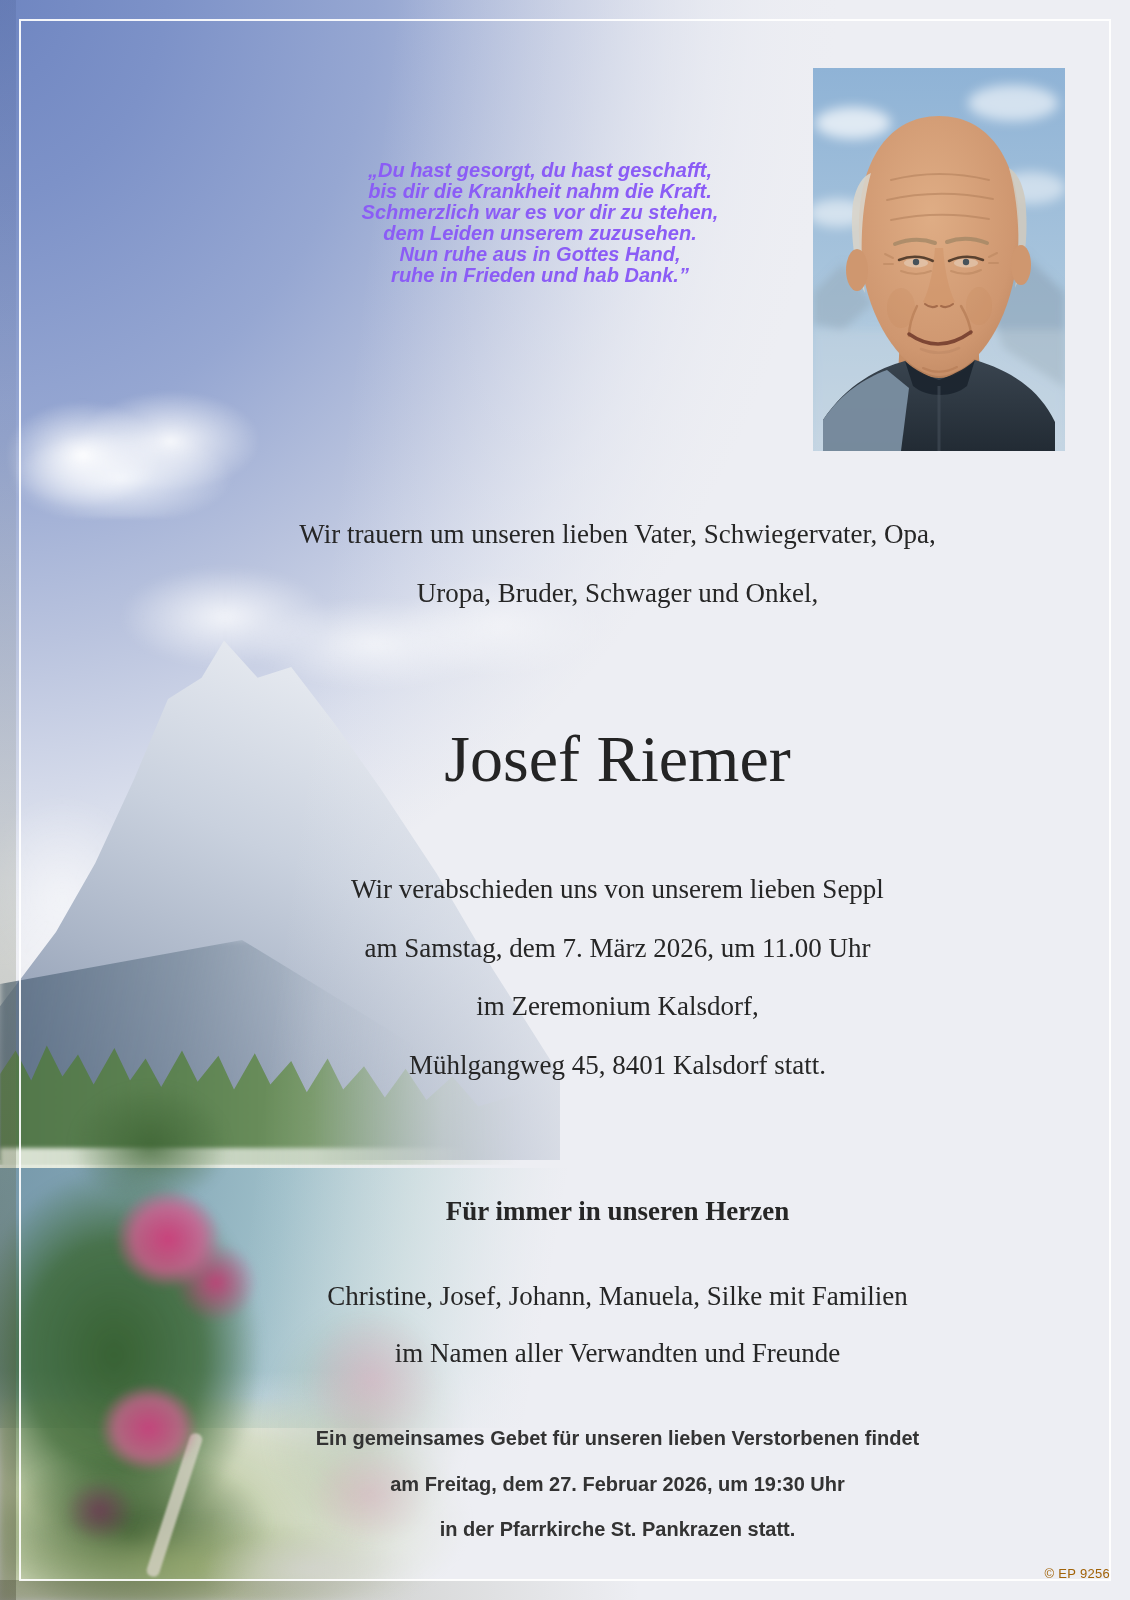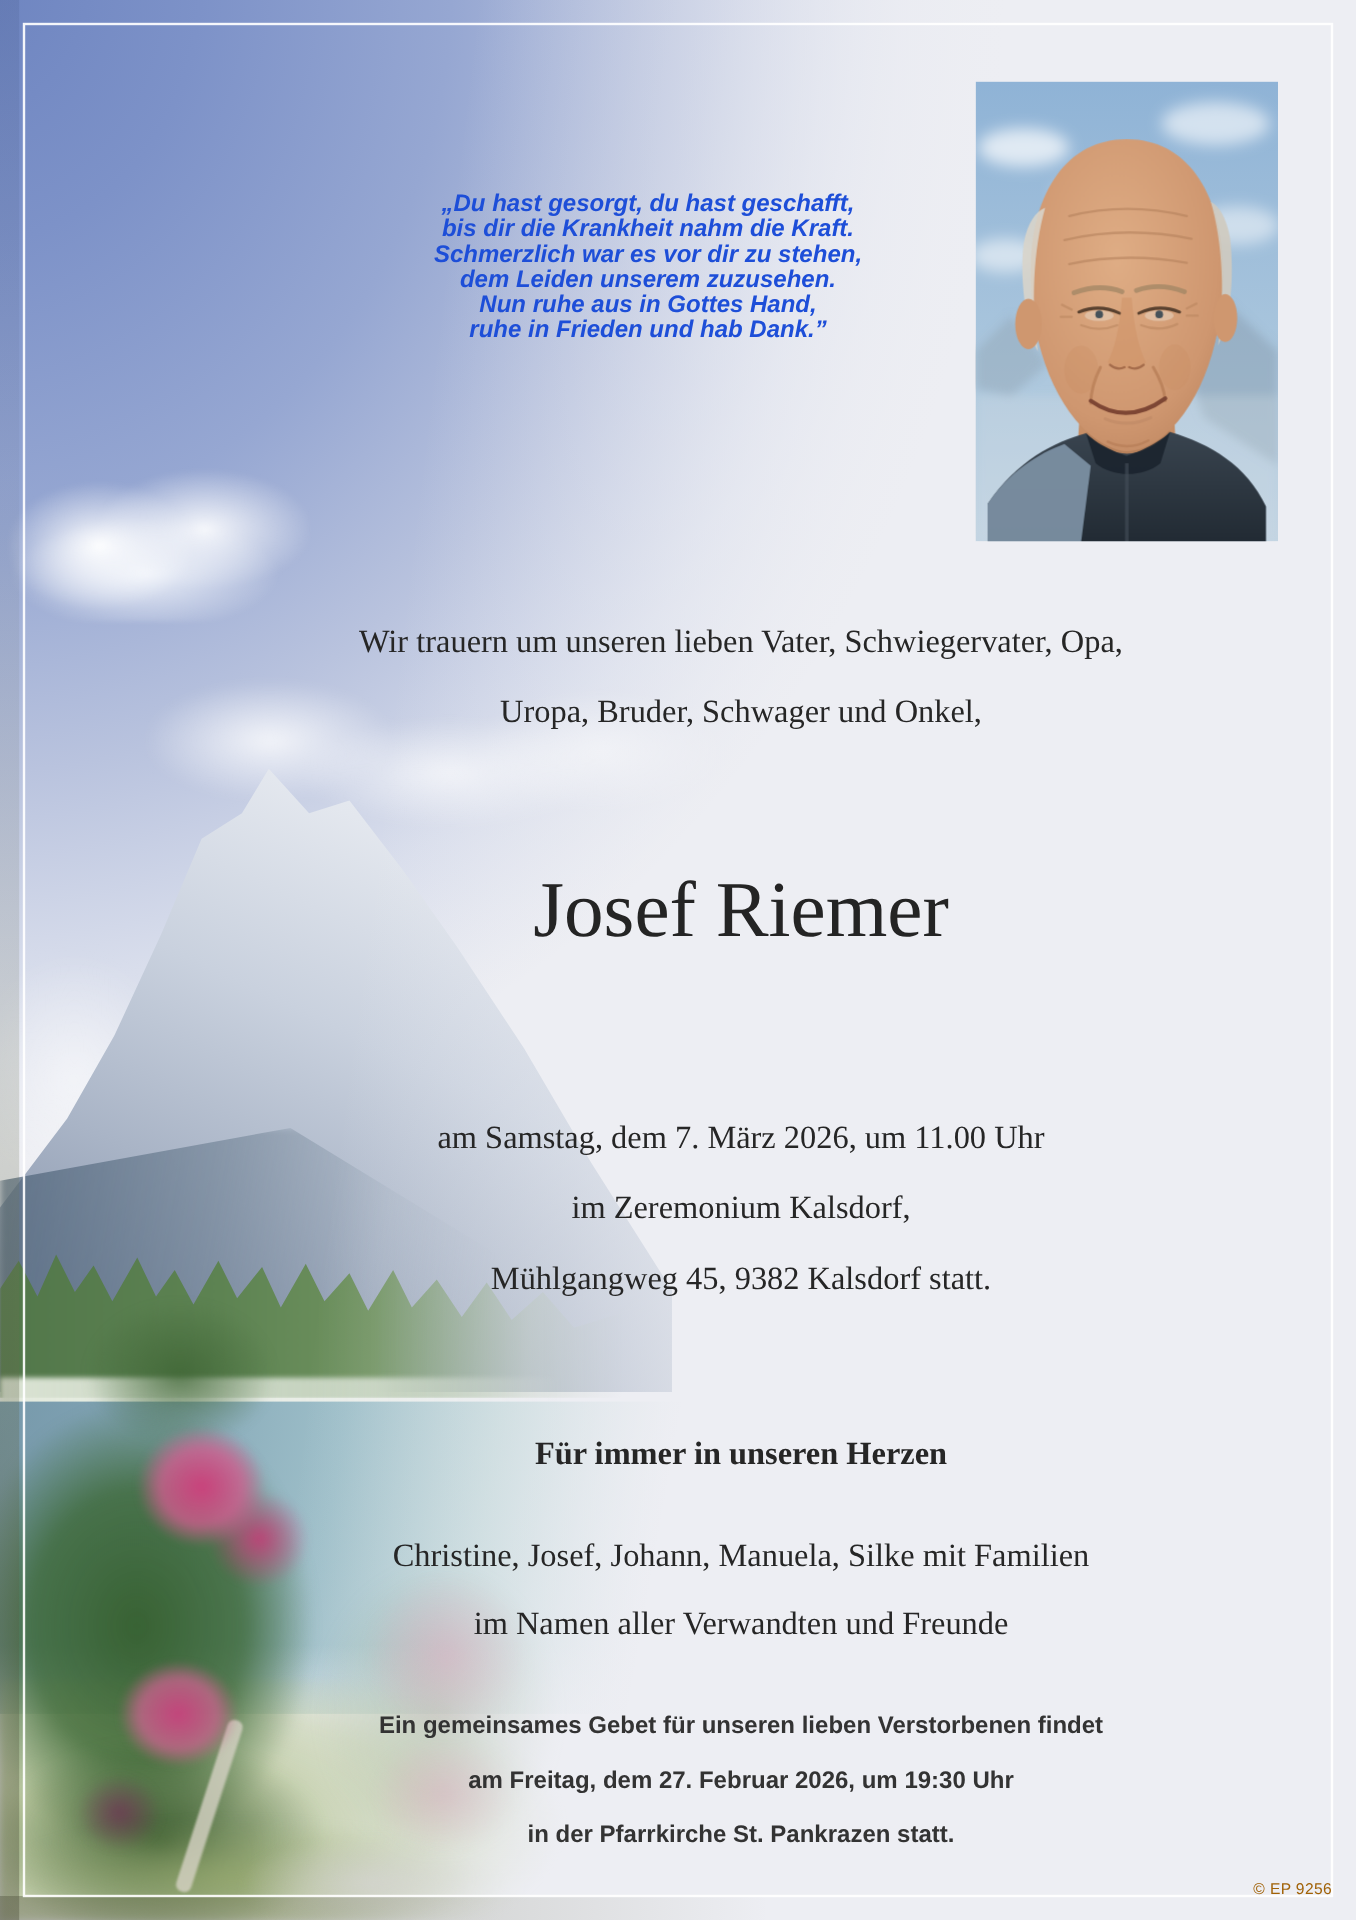--- a/index.html
+++ b/index.html
@@ -80,21 +80,21 @@
 
   .frame{left:19px;top:19px;width:1092px;height:1562px;border:2px solid rgba(255,255,255,.92);}
 
   
   .portrait{left:813px;top:68px;width:252px;height:383px;}
 
   
   .txt{left:140px;width:955px;text-align:center;font-size:27px;line-height:30px;white-space:nowrap;}
   .poem{left:175px;top:160px;width:730px;text-align:center;
     font-family:"Liberation Sans","DejaVu Sans",sans-serif;
-    font-weight:bold;font-style:italic;font-size:20px;line-height:21px;color:#1d4ed8;}
+    font-weight:bold;font-style:italic;font-size:20px;line-height:21px;color:#8b5cf6;}
   .poem div{position:static;}
   .name{top:725px;font-size:66px;line-height:68px;color:#242424;}
   .dates{top:792px;font-size:29px;line-height:32px;font-weight:bold;}
   .bold-serif{font-weight:bold;}
   .sans-b{font-family:Liberation Sans, sans-serif;font-weight:bold;
     font-size:20px;line-height:24px;color:#333;}
   .copyright{right:20px;top:1566px;font-family:"Liberation Sans","DejaVu Sans",sans-serif;
     font-size:13px;color:#a16207;letter-spacing:.3px;}
 </style>
 </head>
@@ -225,23 +225,24 @@
     <div>dem Leiden unserem zuzusehen.</div>
     <div>Nun ruhe aus in Gottes Hand,</div>
     <div>ruhe in Frieden und hab Dank.”</div>
   </div>
 
   <div class="txt" style="top:578px">Uropa, Bruder, Schwager und Onkel,</div>
   <div class="txt" style="top:519px">Wir trauern um unseren lieben Vater, Schwiegervater, Opa,</div>
 
   <div class="txt name">Josef Riemer</div>
 
+  <div class="txt" style="top:874px">Wir verabschieden uns von unserem lieben Seppl</div>
   <div class="txt" style="top:933px">am Samstag, dem 7. März 2026, um 11.00 Uhr</div>
   <div class="txt" style="top:991px">im Zeremonium Kalsdorf,</div>
-  <div class="txt" style="top:1050px">Mühlgangweg 45, 9382 Kalsdorf statt.</div>
+  <div class="txt" style="top:1050px">Mühlgangweg 45, 8401 Kalsdorf statt.</div>
 
   <div class="txt bold-serif" style="top:1196px">Für immer in unseren Herzen</div>
   <div class="txt" style="top:1281px">Christine, Josef, Johann, Manuela, Silke mit Familien</div>
   <div class="txt" style="top:1338px">im Namen aller Verwandten und Freunde</div>
 
   <div class="txt sans-b" style="top:1426px">Ein gemeinsames Gebet für unseren lieben Verstorbenen findet</div>
   <div class="txt sans-b" style="top:1472px">am Freitag, dem 27. Februar 2026, um 19:30 Uhr</div>
   <div class="txt sans-b" style="top:1517px">in der Pfarrkirche St. Pankrazen statt.</div>
 
   <div class="copyright">© EP 9256</div>

